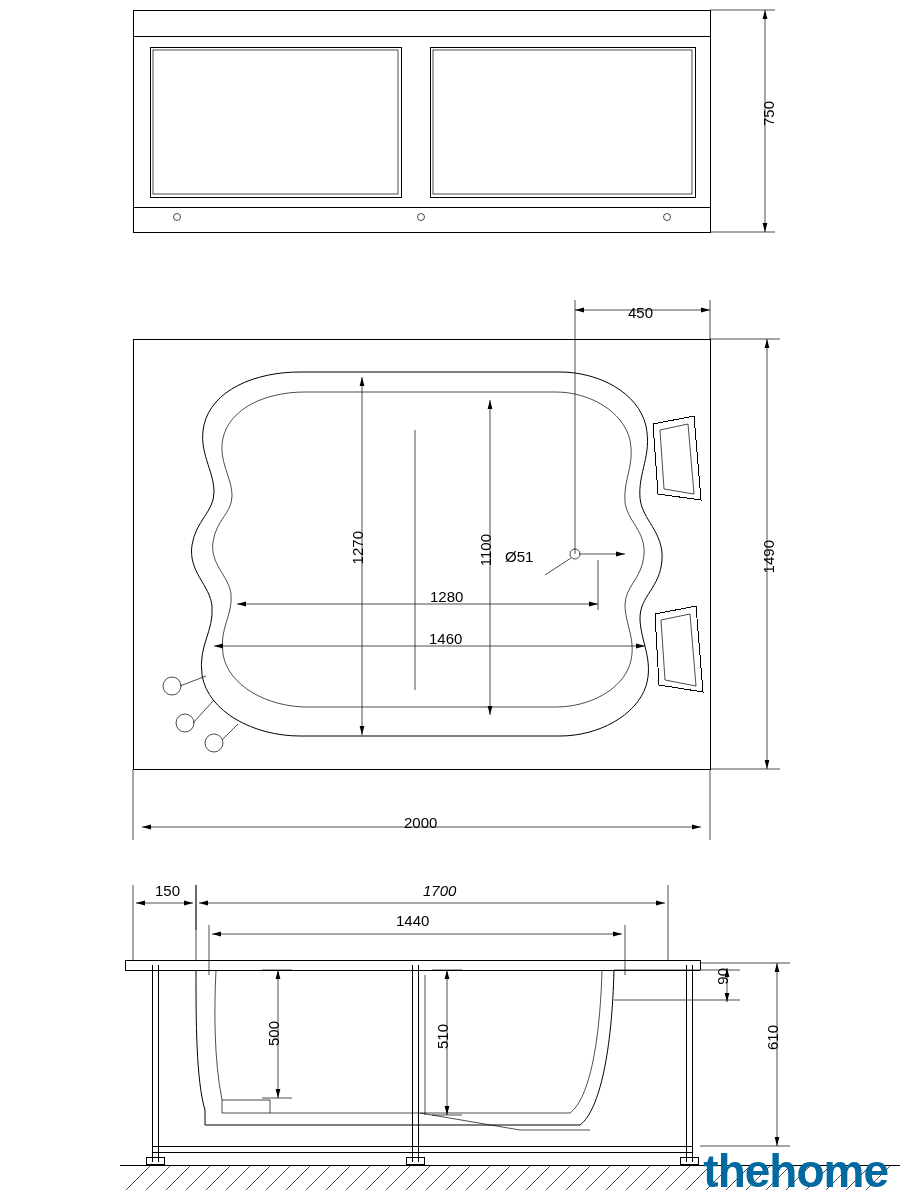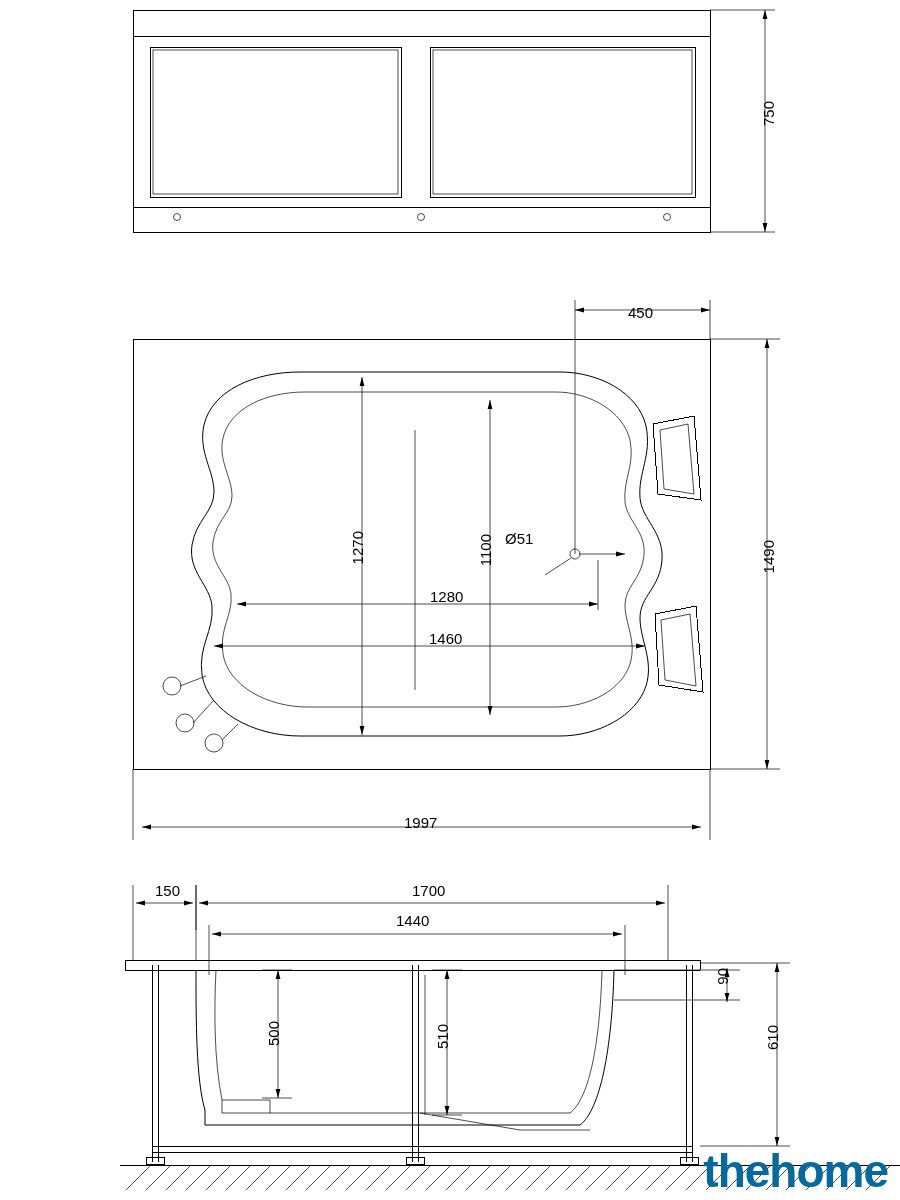--- a/index.html
+++ b/index.html
@@ -293,24 +293,24 @@
     </g>
   </svg>
 
   <div class="lbl v" style="left:760px; top:101px;">750</div>
   <div class="lbl" style="left:628px; top:304px;">450</div>
   <div class="lbl v" style="left:760px; top:540px;">1490</div>
   <div class="lbl v" style="left:349px; top:531px;">1270</div>
   <div class="lbl v" style="left:477px; top:534px;">1100</div>
   <div class="lbl" style="left:430px; top:588px;">1280</div>
   <div class="lbl" style="left:429px; top:630px;text-align:center;">1460</div>
-  <div class="lbl" style="left:505px; top:530px;">Ø51</div>
-  <div class="lbl" style="left:404px; top:814px;">1997</div>
+  <div class="lbl" style="left:505px; top:548px;">Ø51</div>
+  <div class="lbl" style="left:404px; top:814px;">2000</div>
   <div class="lbl" style="left:155px; top:882px;">150</div>
-  <div class="lbl" style="left:412px; top:882px;">1700</div>
+  <div class="lbl" style="left:423px; top:882px;font-style:italic;">1700</div>
   <div class="lbl" style="left:396px; top:912px;">1440</div>
   <div class="lbl v" style="left:265px; top:1021px;">500</div>
   <div class="lbl v" style="left:434px; top:1024px;">510</div>
   <div class="lbl v" style="left:714px; top:968px;">90</div>
   <div class="lbl v" style="left:764px; top:1025px;">610</div>
 
   <div class="wm">thehome</div>
 </div>
 
 </body></html>

